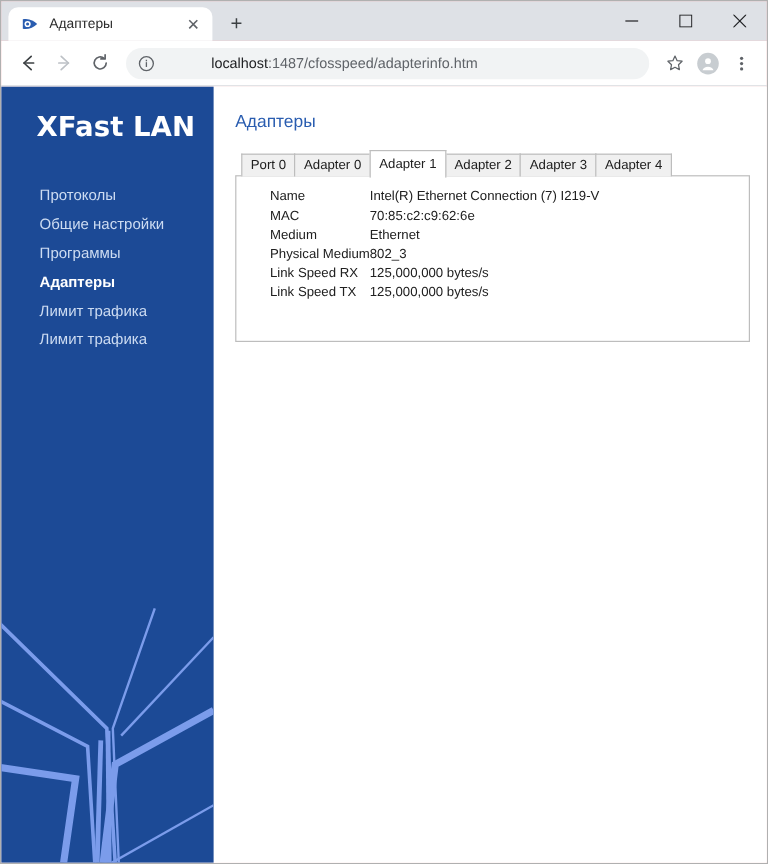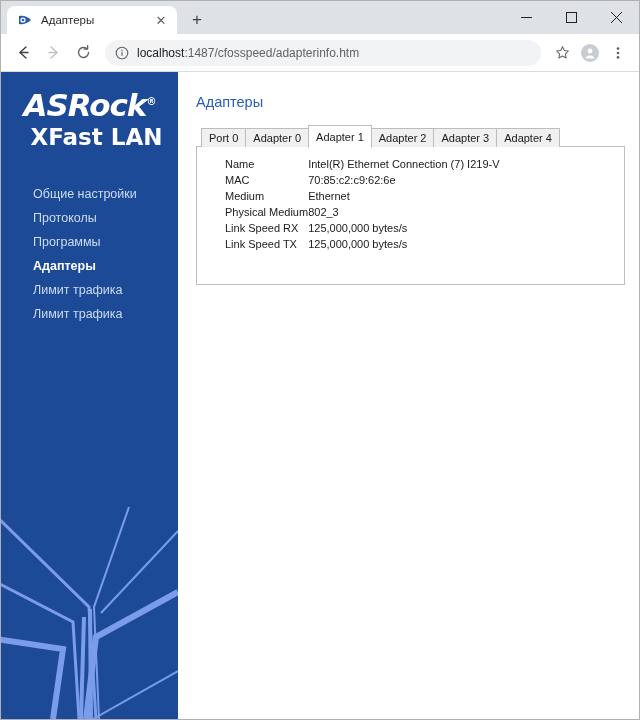--- a/index.html
+++ b/index.html
@@ -141,20 +141,21 @@
     flex: 1 1 auto;
     height: 26px;
     background: #f1f3f4;
     border-radius: 13px;
     display: flex;
     align-items: center;
     padding: 0 10px;
     margin: 0 6px 0 6px;
     box-sizing: border-box;
     overflow: hidden;
+    gap: 39px;
   }
   .info-icon {
     width: 14px;
     height: 14px;
     flex: 0 0 auto;
     margin-right: 8px;
     color: #5f6368;
   }
   .url {
     font-size: 12px;
@@ -457,27 +458,26 @@
           <path d="M177 42 L100 124"></path>
           <path d="M177 182 L92 230"></path>
         </g>
         <g stroke="#7b9ceb" fill="none" stroke-width="4">
           <path d="M89 120 L90 230"></path>
           <path d="M83 128 L80 230"></path>
         </g>
       </svg>
 
       <div class="logo">
-        <div class="logo-asrock"><span>ASRock</span><span class="reg">®</span></div>
         <div class="logo-sub">XFast LAN</div>
       </div>
 
       <div class="navmenu">
+        <div class="navitem">Протоколы</div>
         <div class="navitem">Общие настройки</div>
-        <div class="navitem">Протоколы</div>
         <div class="navitem">Программы</div>
         <div class="navitem active">Адаптеры</div>
         <div class="navitem">Лимит трафика</div>
         <div class="navitem">Лимит трафика</div>
       </div>
     </div>
 
     <div class="content">
       <h1 class="page-title">Адаптеры</h1>
 

